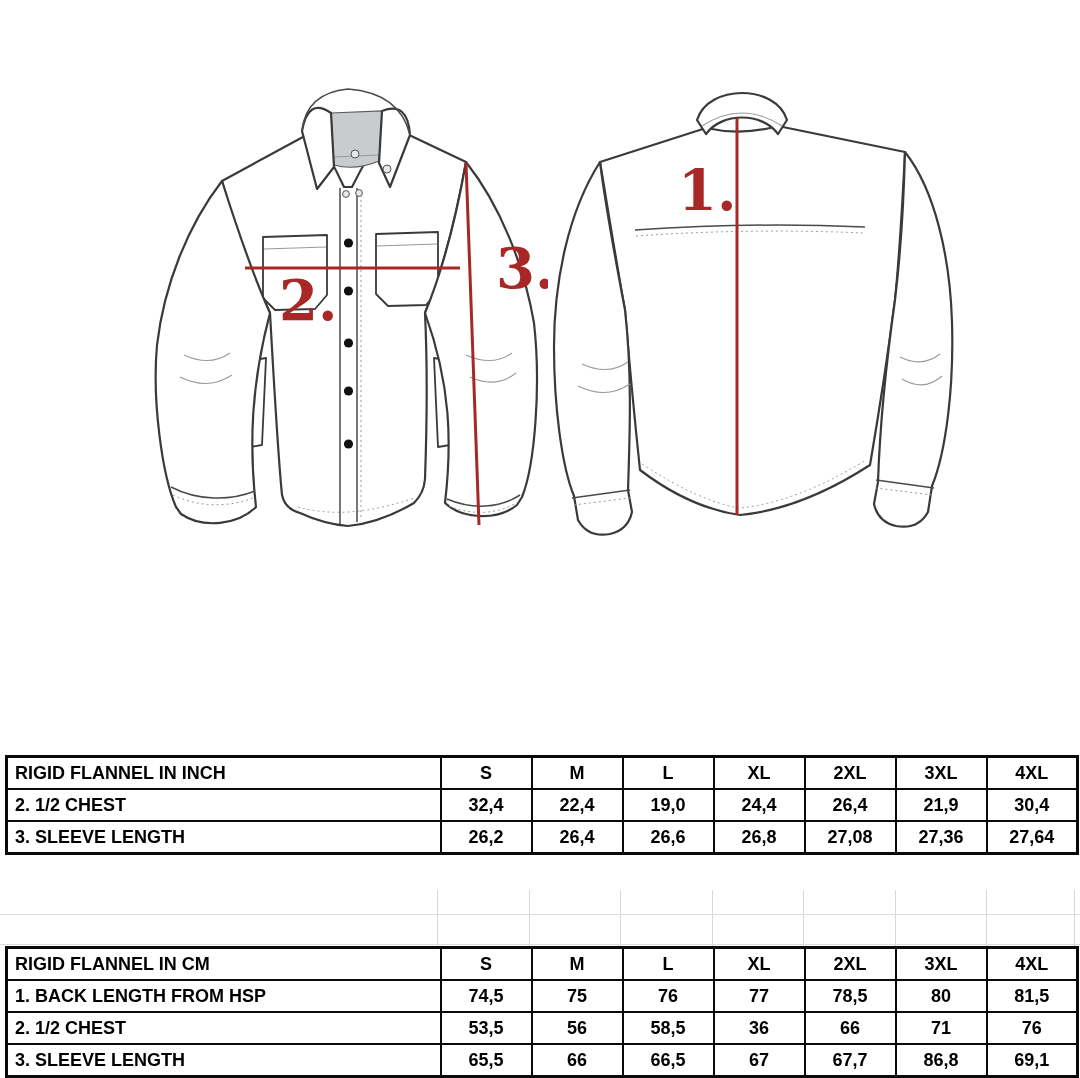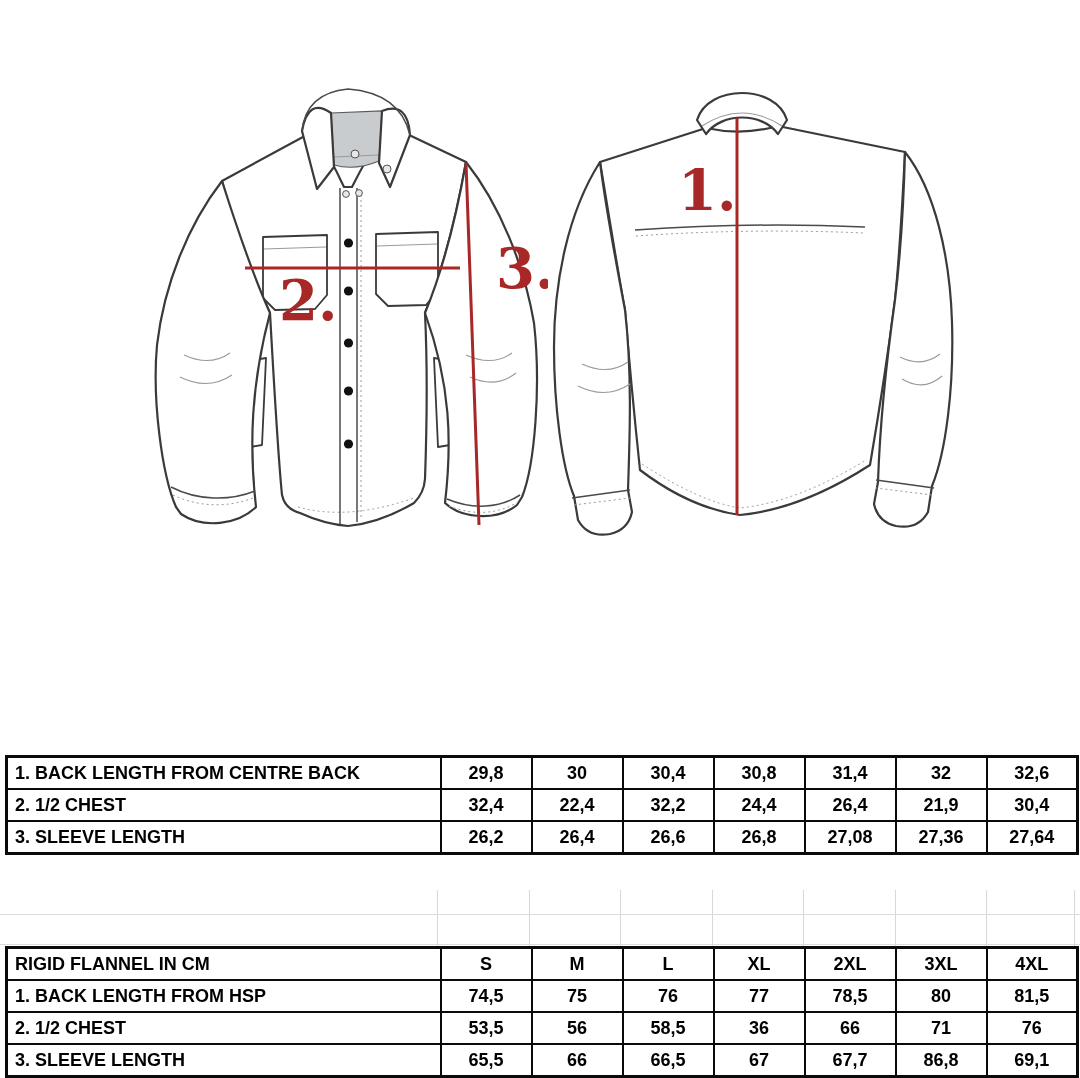--- a/index.html
+++ b/index.html
@@ -205,34 +205,34 @@
       <col class="c-size">
       <col class="c-size">
       <col class="c-size">
       <col class="c-size">
       <col class="c-size">
       <col class="c-size">
       <col class="c-size">
     </colgroup>
   <tbody>
   <tr>
-    <td class="lbl">1. BACK LENGTH FROM CENTRE BACK</td>
-    <td>29,8</td>
-    <td>30</td>
-    <td>30,4</td>
-    <td>30,8</td>
-    <td>31,4</td>
-    <td>32</td>
-    <td>32,6</td>
+    <th class="lbl">RIGID FLANNEL IN INCH</th>
+    <th>S</th>
+    <th>M</th>
+    <th>L</th>
+    <th>XL</th>
+    <th>2XL</th>
+    <th>3XL</th>
+    <th>4XL</th>
   </tr>
   <tr>
     <td class="lbl">2. 1/2 CHEST</td>
     <td>32,4</td>
     <td>22,4</td>
-    <td>32,2</td>
+    <td>19,0</td>
     <td>24,4</td>
     <td>26,4</td>
     <td>21,9</td>
     <td>30,4</td>
   </tr>
   <tr>
     <td class="lbl">3. SLEEVE LENGTH</td>
     <td>26,2</td>
     <td>26,4</td>
     <td>26,6</td>

